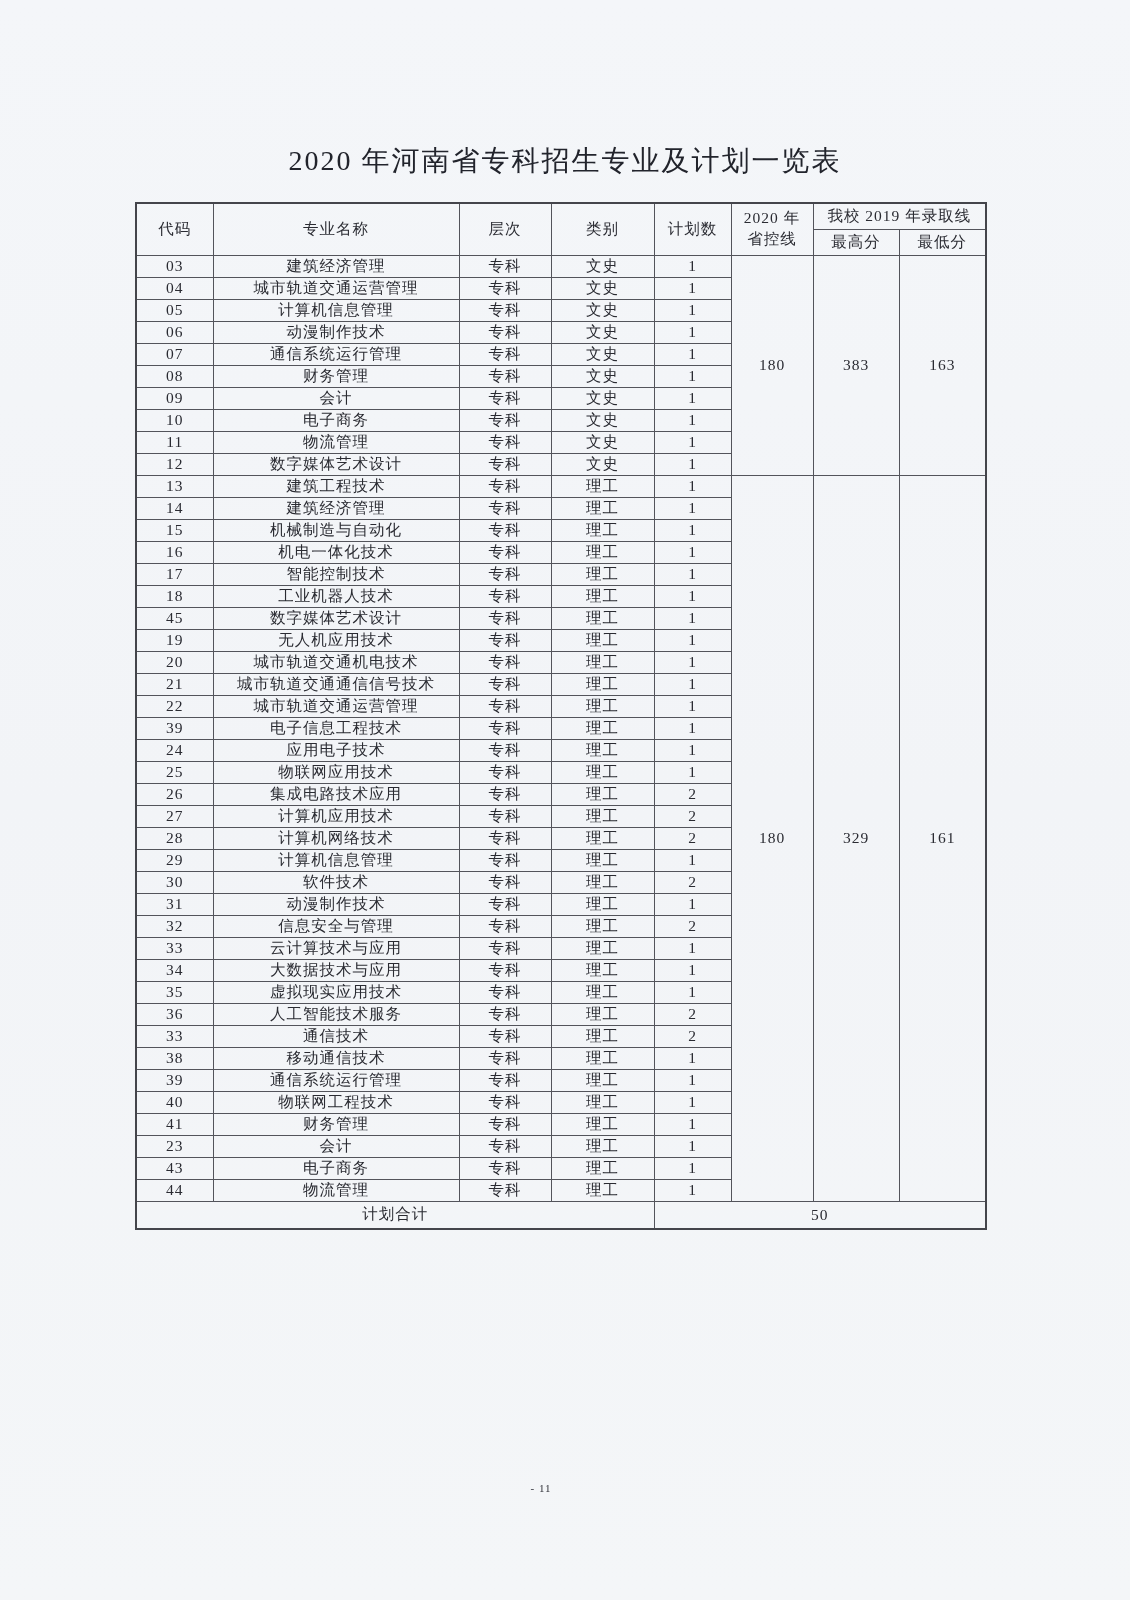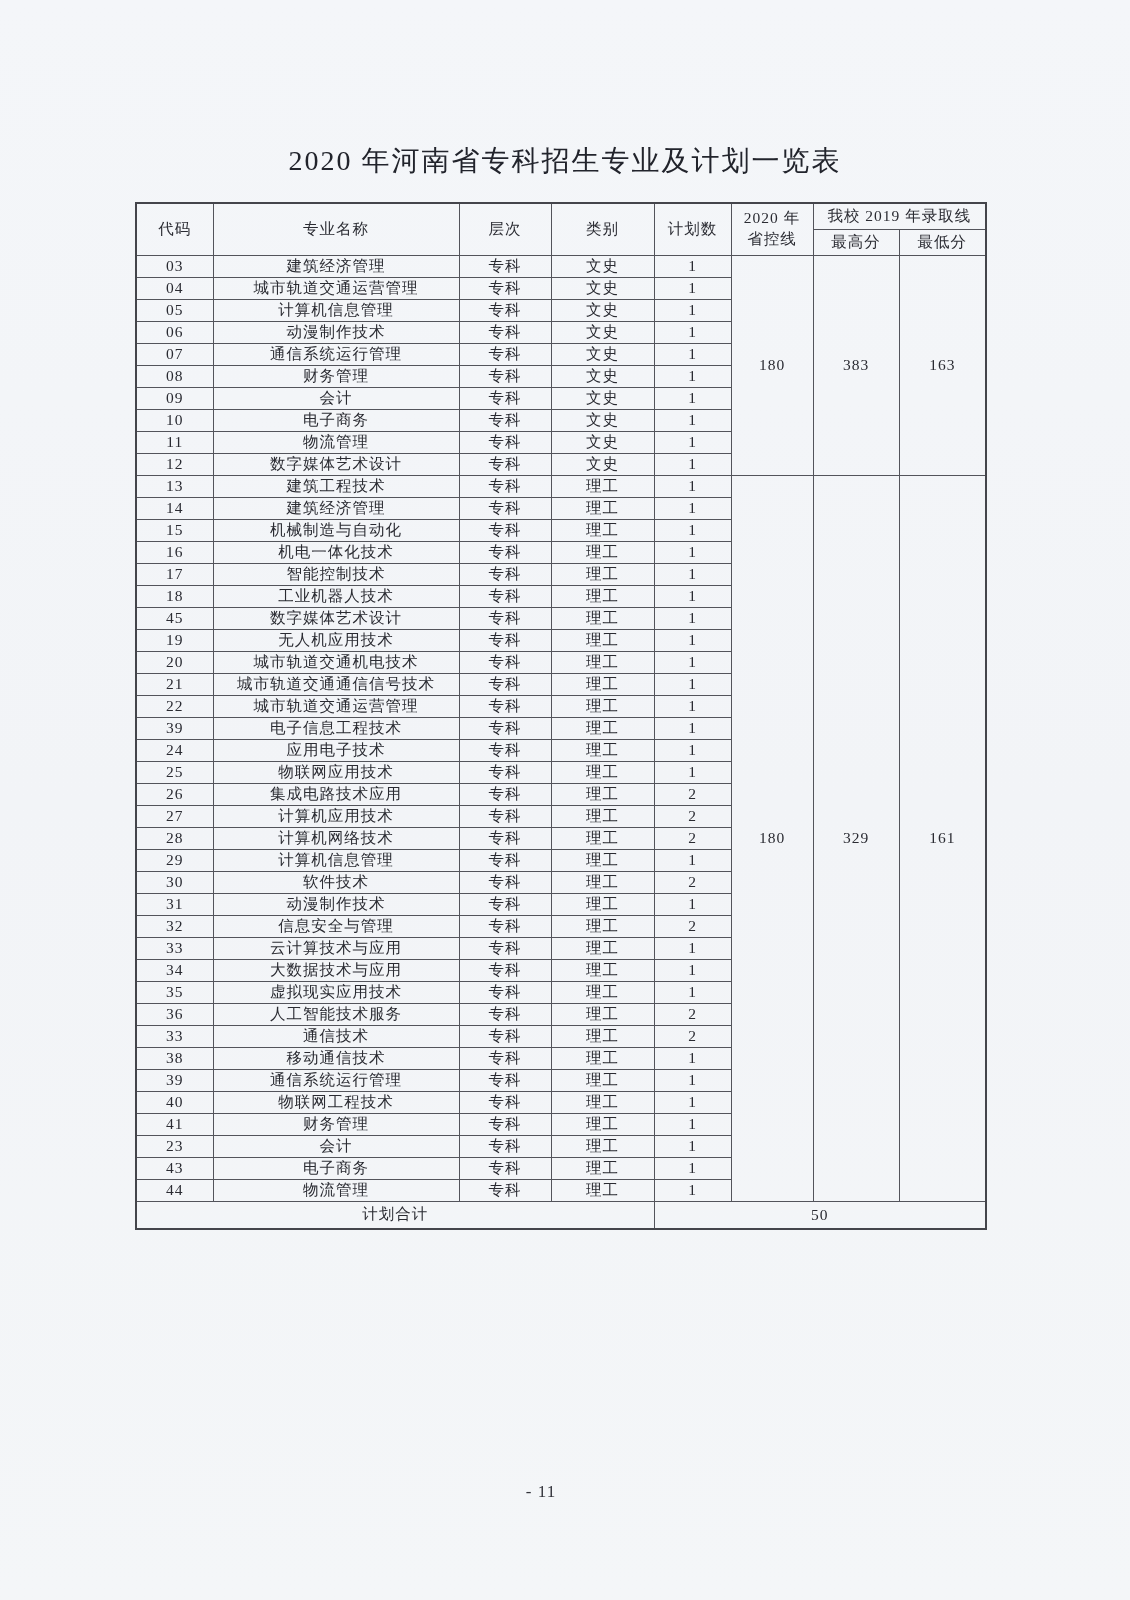--- a/index.html
+++ b/index.html
@@ -54,21 +54,21 @@
   .plan-table tbody tr { height: 20px; padding-left: 40px; }
   .plan-table tfoot tr { height: 28px; margin-left: 40px; }
   .hdr-two-line { line-height: 1.35; }
   .num { letter-spacing: 0.5px; }
   .page-number {
     position: absolute;
     top: 1482px;
     left: 471px;
     width: 140px;
     text-align: center;
-    font-size: 17px;
+    font-size: 11px;
     color: #33343b;
     letter-spacing: 1px;
   }
 </style>
 </head>
 <body>
 
 <div class="page">
 
   <div class="doc-title">2020 年河南省专科招生专业及计划一览表</div>

